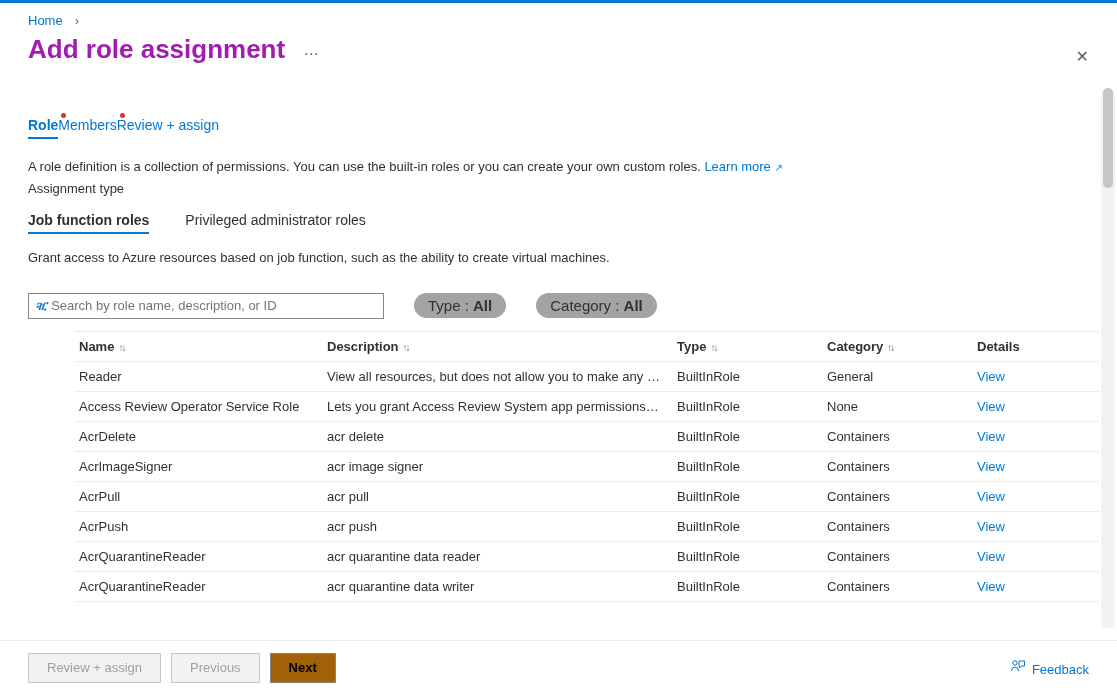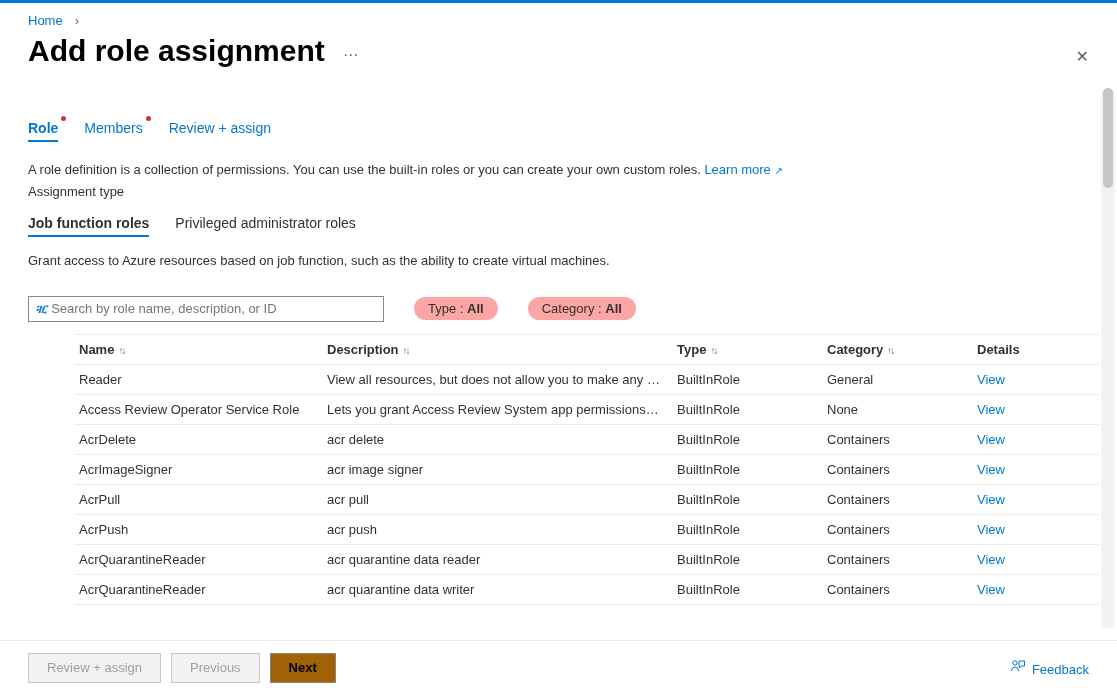--- a/index.html
+++ b/index.html
@@ -46,44 +46,43 @@
     margin-bottom: 6px;
   }
   .breadcrumb a { color: #0078d4; text-decoration: none; }
   .bc-chevron { color: #605e5c; }
   .title-row {
     display: flex;
     align-items: center;
     gap: 14px;
   }
   .page-title {
-    font-size: 30px;
+    font-size: 26px;
     font-weight: 600;
-    color: #000000;
+    color: #a21caf;
   }
   .ellipsis-btn {
     font-size: 16px;
     color: #605e5c;
     cursor: pointer;
     padding: 4px;
     letter-spacing: 1px;
   }
   .close-btn {
     position: absolute;
     right: 28px;
     top: 44px;
     font-size: 16px;
     color: #605e5c;
     cursor: pointer;
     background: none;
     border: none;
   }
   .tabs {
     display: flex;
-    gap: 26px;
     margin-top: 52px;
     border-bottom: none;
     align-items: center;
   }
   .tab {
     position: relative;
     padding-bottom: 6px;
     font-size: 14px;
     color: #0078d4;
     cursor: pointer;
@@ -108,21 +107,21 @@
     margin-top: 18px;
     font-size: 13px;
     color: #323130;
     line-height: 1.5;
   }
   .learn-link { color: #0078d4; text-decoration: none; }
   .ext-icon { font-size: 10px; }
   .assignment-label { margin-top: 4px; font-size: 13px; }
   .subtabs {
     display: flex;
-    gap: 26px;
+    gap: 36px;
     margin-top: 16px;
   }
   .subtab {
     position: relative;
     padding-bottom: 6px;
     font-size: 14px;
     color: #323130;
     cursor: pointer;
   }
   .subtab.active { font-weight: 600; }
@@ -159,24 +158,24 @@
     margin-right: 4px;
   }
   .search-input {
     border: none;
     outline: none;
     font-size: 13px;
     width: 100%;
     color: #605e5c;
   }
   .pill {
-    background: #fca5a5;
+    background: #a3a3a3;
     border-radius: 14px;
     padding: 4px 14px;
-    font-size: 13px;
+    font-size: 15px;
     color: #323130;
     cursor: pointer;
   }
   .pill b { font-weight: 700; }
   .table {
     margin-top: 12px;
     border-top: 1px solid #edebe9;
     margin-left: 47px;
   }
   .thead, .trow {

